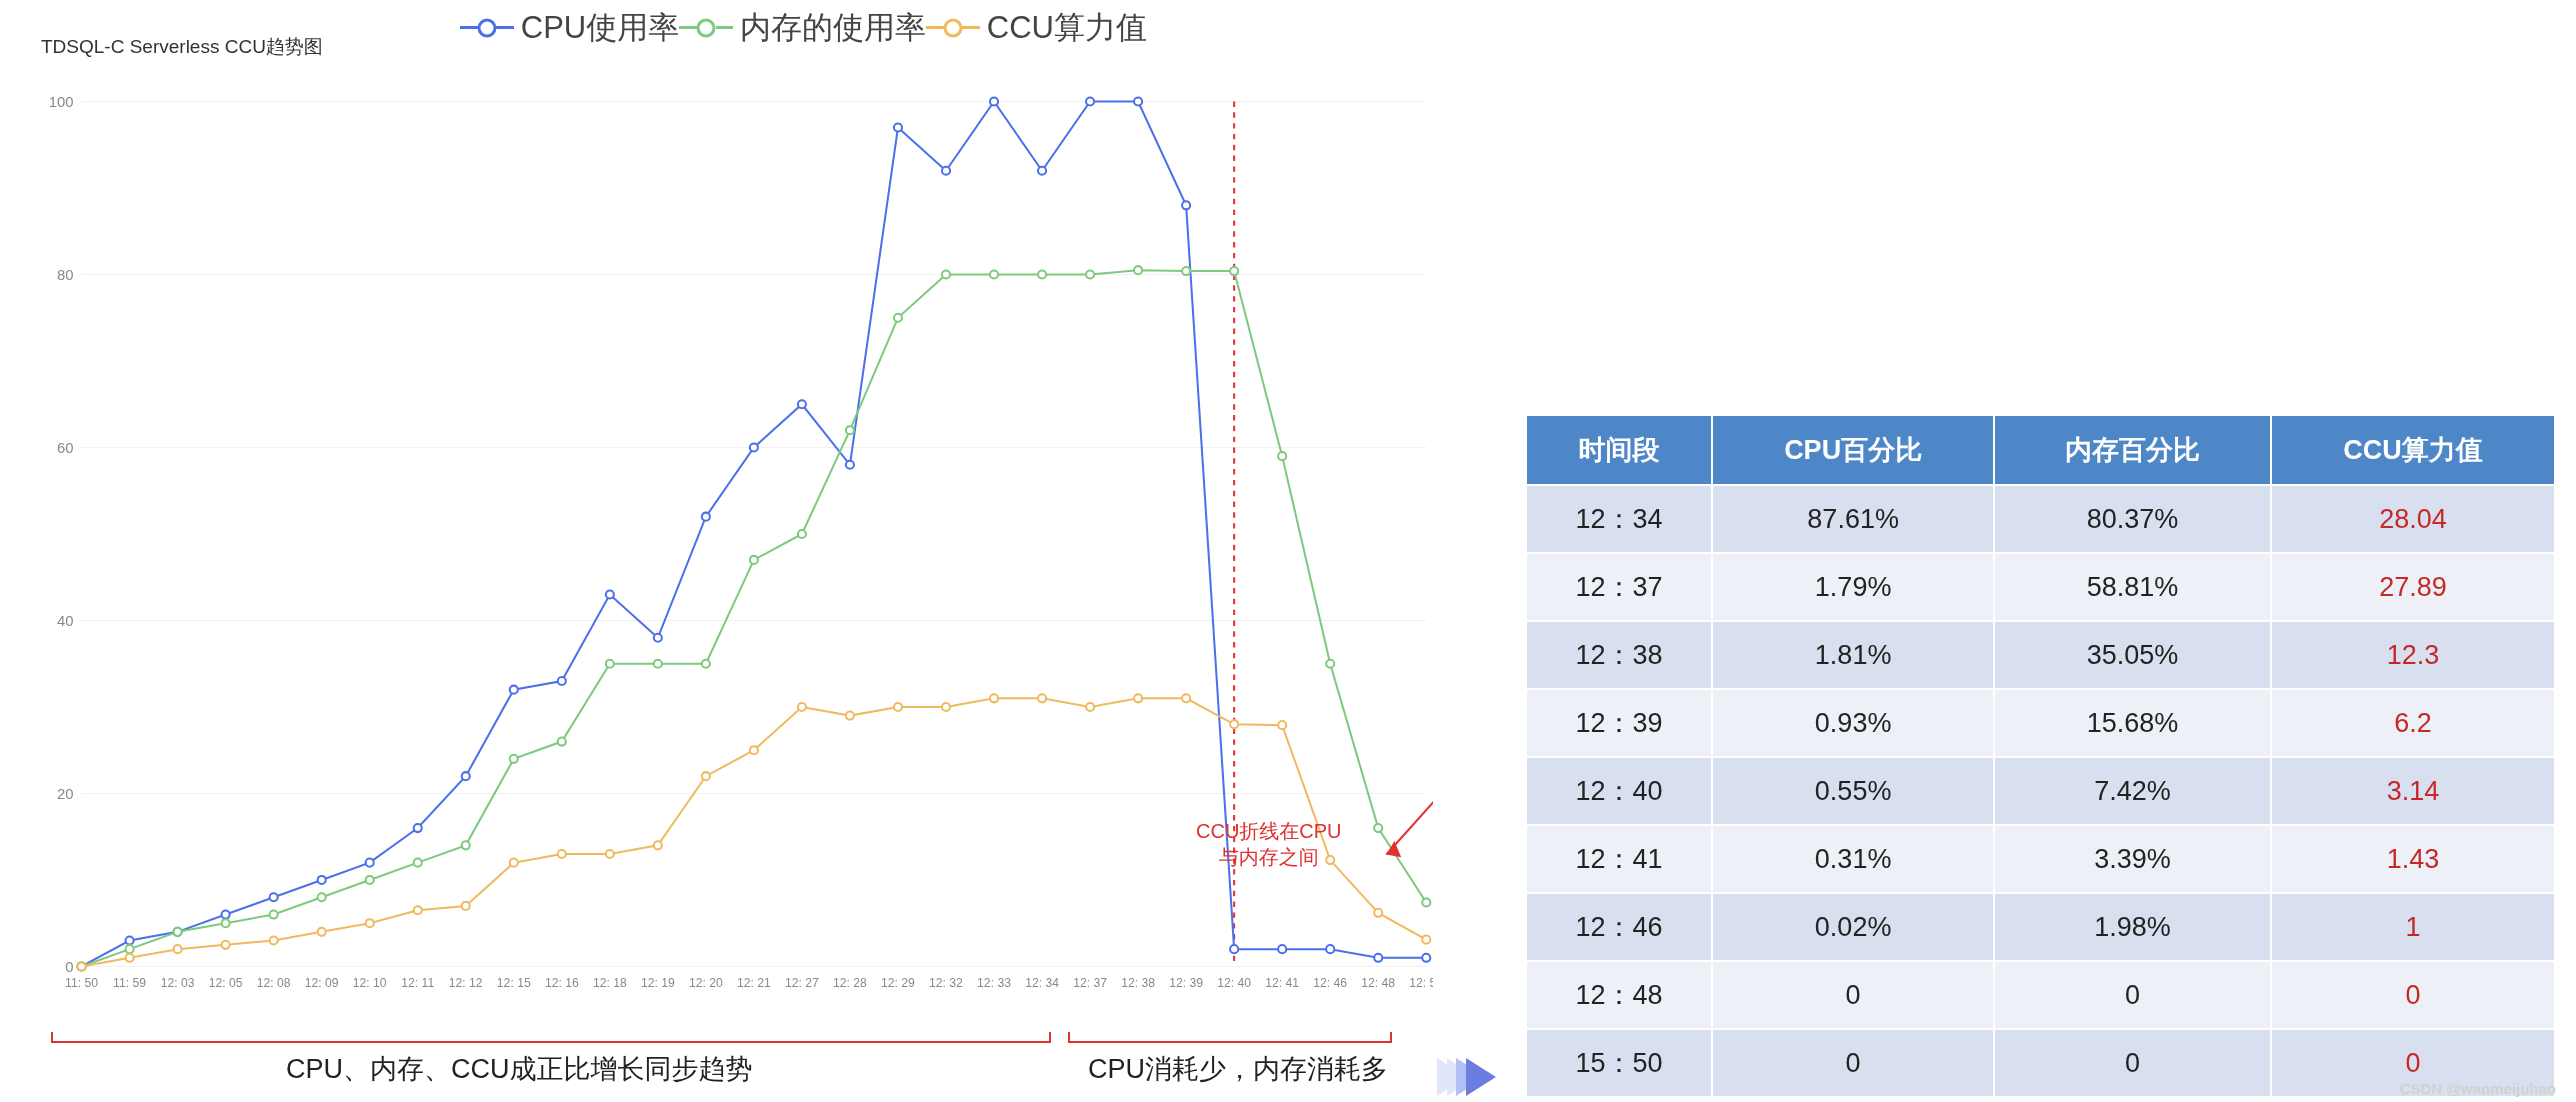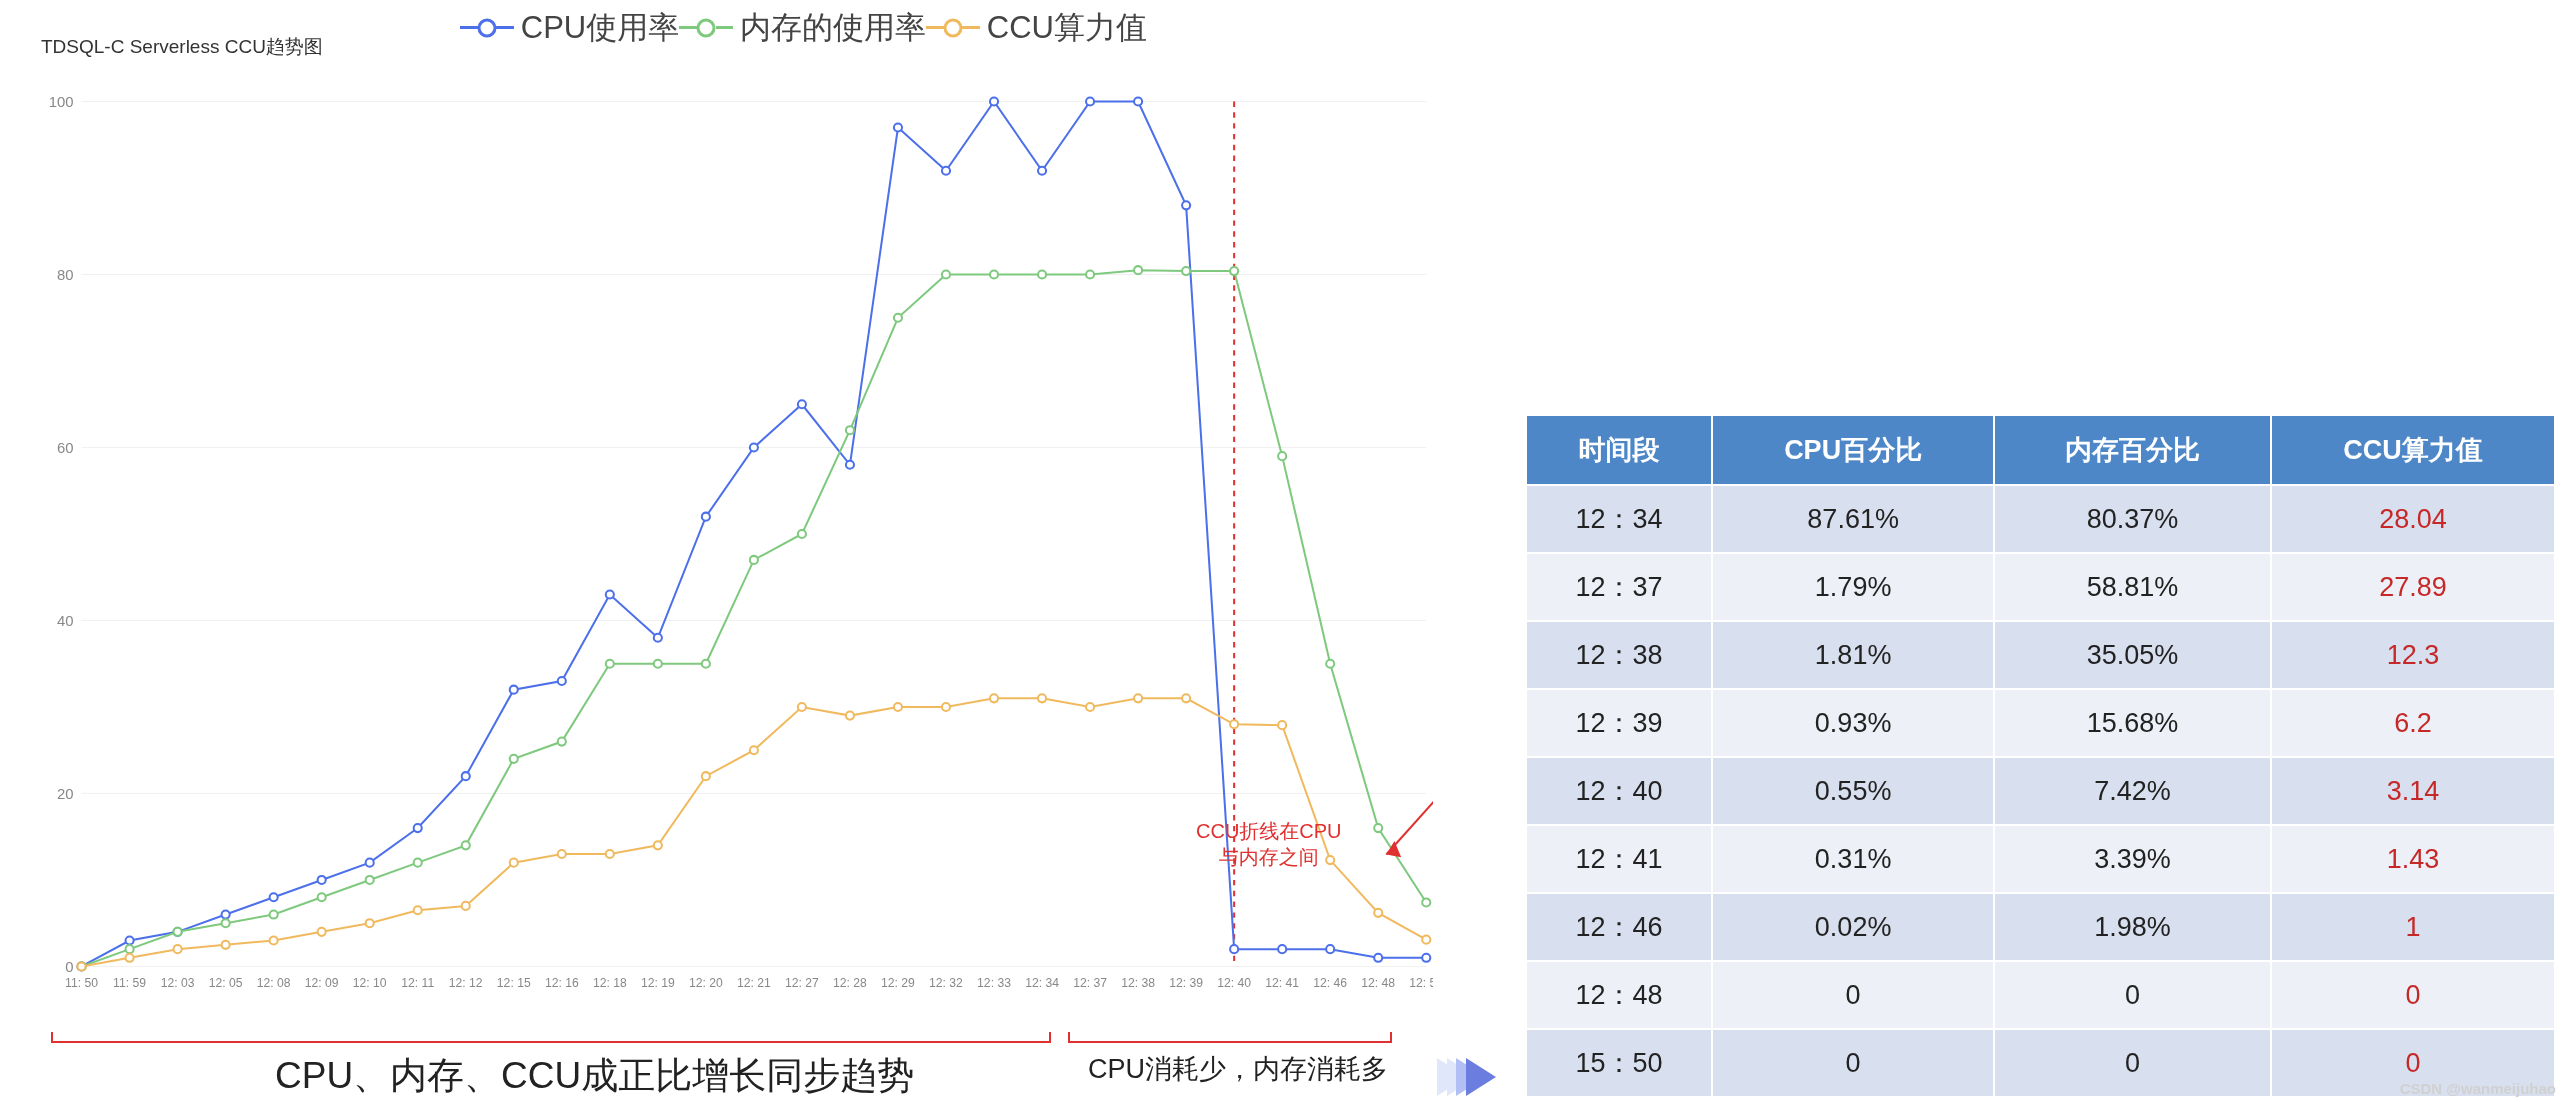--- a/index.html
+++ b/index.html
@@ -80,23 +80,23 @@
   }
   .bracket-line {
     position: absolute;
     border-bottom: 2px solid #e03030;
   }
   .bracket1 { left: 51px;  top: 1041px; width: 1000px; }
   .bracket2 { left: 1068px; top: 1041px; width: 324px; }
   .bracket-tick { position: absolute; width: 2px; height: 9.5px; background: #e03030; top: -9.5px; }
   .caption1 {
     position: absolute;
-    left: 275px;
+    left: 286px;
     top: 1051px;
-    font-size: 37px;
+    font-size: 27px;
     color: #222;
   }
   .caption2 {
     position: absolute;
     left: 1088px;
     top: 1051px;
     font-size: 27px;
     color: #222;
   }
 

